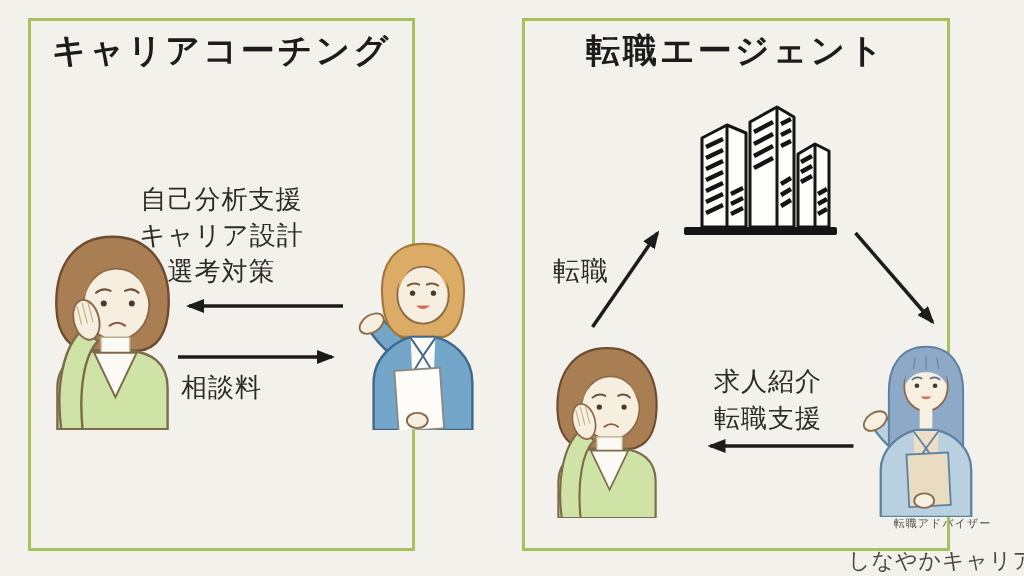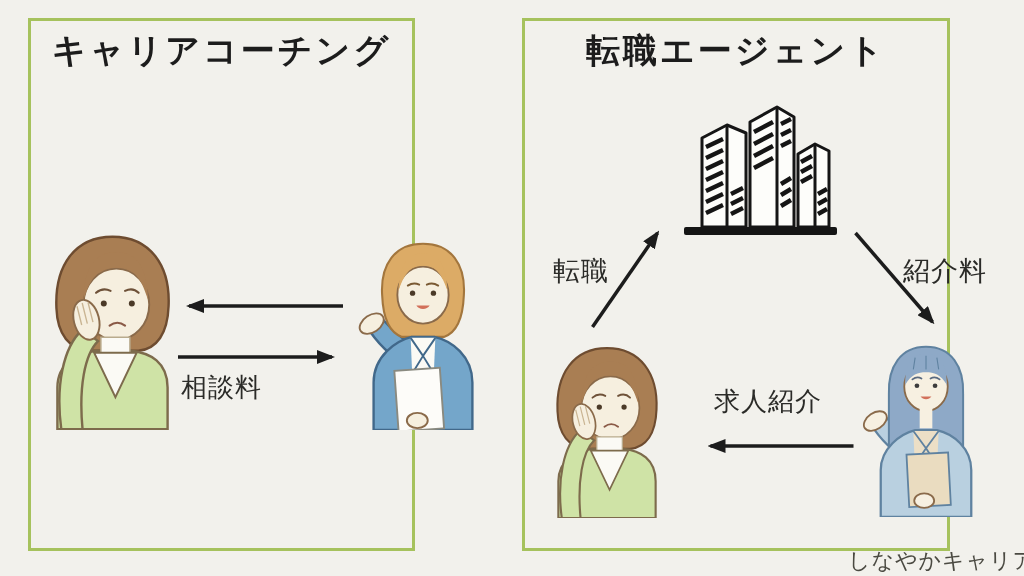--- a/index.html
+++ b/index.html
@@ -70,20 +70,25 @@
     white-space:nowrap;
   }
 </style>
 </head>
 <body>
 
 <section class="panel panel-left">
 
   <h2 class="panel-title">キャリアコーチング</h2>
 
+  <div class="abs svc-block hand-text" style="left:0;top:160px;width:100%;">
+    <div>自己分析支援</div>
+    <div>キャリア設計</div>
+    <div>選考対策</div>
+  </div>
 
   <div class="abs hand-text" style="left:0;top:348px;width:100%;text-align:center;">相談料</div>
 
   <svg class="arrow-overlay" viewBox="0 0 467 527">
     <defs>
       <marker id="ahL" markerUnits="userSpaceOnUse" markerWidth="18" markerHeight="14" refX="15" refY="7" orient="auto">
         <path d="M0,0 L18,7 L0,14 Z" fill="#1c1c1c"></path>
       </marker>
     </defs>
     <line x1="312" y1="285" x2="158" y2="285" stroke="#1c1c1c" stroke-width="3.5" marker-end="url(#ahL)"></line>
@@ -154,24 +159,24 @@
       <path d="M74,42 L93,32 M74,54 L93,44 M74,66 L93,56 M74,78 L93,68"></path>
       <path d="M101,34 L111,29 M101,45 L111,40 M101,56 L111,51"></path>
       <path d="M101,94 L111,88 M101,105 L111,99 M101,116 L111,110"></path>
       <path d="M121,72 L132,66 M121,82 L132,76 M121,92 L132,86"></path>
       <path d="M138,104 L147,99 M138,114 L147,109 M138,124 L147,119"></path>
     </g>
     <rect x="4" y="137" width="153" height="8" fill="#151515" rx="2"></rect>
   </svg>
 
   <div class="abs hand-text" style="left:28px;top:232px;font-size:27px;">転職</div>
-  <div class="abs hand-text" style="left:378px;top:232px;font-size:27px;">紹介料</div>
-
-  <div class="abs svc-block hand-text" style="left:128px;top:342px;width:230px;line-height:37px;margin-top:20px;">
+
+  <div class="abs svc-block hand-text" style="left:128px;top:342px;width:230px;line-height:37px;">
     <div>求人紹介</div>
+    <div>転職支援</div>
   </div>
 
   <svg class="arrow-overlay" viewBox="0 0 466 527">
     <defs>
       <marker id="ahR" markerUnits="userSpaceOnUse" markerWidth="18" markerHeight="14" refX="15" refY="7" orient="auto">
         <path d="M0,0 L18,7 L0,14 Z" fill="#1c1c1c"></path>
       </marker>
     </defs>
     <line x1="67" y1="306" x2="132" y2="212" stroke="#1c1c1c" stroke-width="3.5" marker-end="url(#ahR)"></line>
     <line x1="330" y1="212" x2="407" y2="301" stroke="#1c1c1c" stroke-width="3.5" marker-end="url(#ahR)"></line>
@@ -215,16 +220,17 @@
     <path d="M20,190 L20,138 C20,114 42,98 58,94 L82,94 C100,98 120,114 120,138 L120,190 Z" fill="#b9d0e0" stroke="#5f82a0" stroke-width="2.5"></path>
     <polygon points="56,95 84,95 82,140 58,140" fill="#ecdfc6"></polygon>
     <path d="M56,95 L70,114 L58,132" fill="none" stroke="#5f82a0" stroke-width="2"></path>
     <path d="M84,95 L70,114 L82,132" fill="none" stroke="#5f82a0" stroke-width="2"></path>
     <g transform="rotate(-3 72 150)">
       <rect x="50" y="120" width="46" height="58" fill="#eadcc0" stroke="#5f82a0" stroke-width="2"></rect>
     </g>
     <ellipse cx="68" cy="172" rx="11" ry="8" fill="#f7f0e1" stroke="#8a6a4a" stroke-width="2"></ellipse>
   </svg>
 
+  <div class="small-label" style="left:335px;top:495px;width:165px;letter-spacing:1px;">転職アドバイザー</div>
 
 </section>
 
 <div class="watermark">しなやかキャリア</div>
 
 </body></html>

